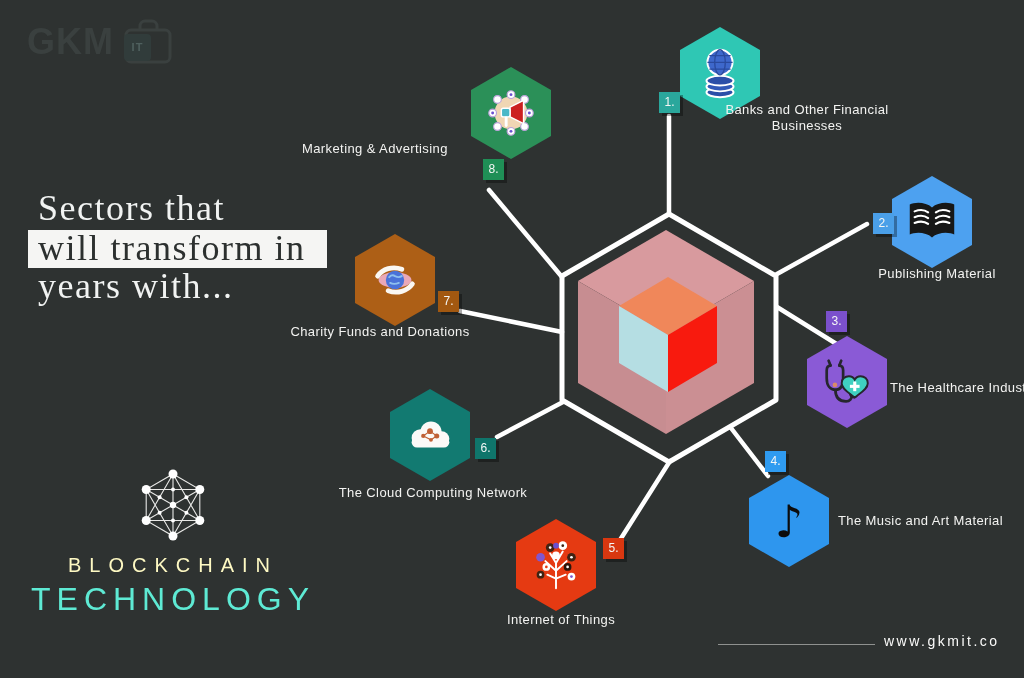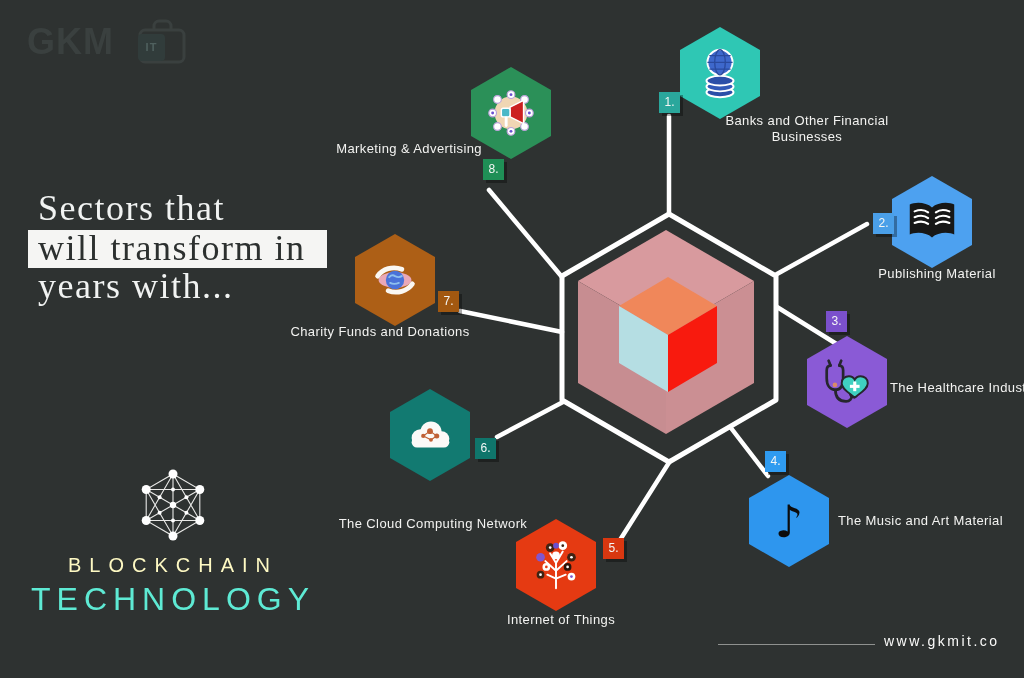--- a/index.html
+++ b/index.html
@@ -3,21 +3,21 @@
 <meta charset="utf-8">
 <style>
   html,body{margin:0;padding:0;}
   body{font-family:"Liberation Sans",sans-serif;}
   .stage{position:relative;width:1024px;height:678px;background:#2e3231;overflow:hidden;}
 
   
   .wires{position:absolute;left:0;top:0;z-index:1;}
 
   
-  .gkm{position:absolute;left:27px;top:18px;display:flex;align-items:center;gap:20px;z-index:3;}
+  .gkm{position:absolute;left:27px;top:18px;display:flex;align-items:center;gap:6px;z-index:3;}
   .gkm-text{font-size:36px;font-weight:bold;letter-spacing:1px;color:#3a403f;line-height:46px;}
 
   
   .headline{position:absolute;left:28px;top:190px;z-index:3;font-size:36px;letter-spacing:1.5px;color:#f1f3f2;font-family:Liberation Serif, serif;}
   .hl-plain{margin-left:10px;height:37px;line-height:37px;}
   .hl-row{height:41px;}
   .hl-box{display:inline-block;background:#f5f5f3;color:#2c302f;padding:4px 22px 6px 10px;line-height:28px;}
 
   
   .brand{position:absolute;left:27px;top:468px;width:292px;text-align:center;z-index:3;}
@@ -31,21 +31,21 @@
 
   
   .badge{position:absolute;width:21px;height:21px;z-index:4;text-align:center;
          box-shadow:3px 3px 0 rgba(0,0,0,0.33);}
   .badge span{font-size:12px;color:#f4f6f5;line-height:21px;}
 
   
   .label{position:absolute;z-index:3;font-size:13px;color:#f3f3f1;letter-spacing:0.4px;line-height:16px;}
   .label.center{transform:translateX(-50%);text-align:center;}
   .label.nowrap{white-space:nowrap;}
-  .label.right{text-align:right;}
+  .label.right{}
 
   
   .footer-line{position:absolute;left:718px;top:644px;width:157px;height:1px;background:#8f918f;z-index:3;}
   .footer-url{position:absolute;left:884px;top:633px;z-index:3;font-size:14px;font-weight:normal;
               letter-spacing:2.5px;color:#fbfbfa;white-space:nowrap;}
 </style>
 </head>
 <body>
 
 <div class="stage">
@@ -269,25 +269,25 @@
 
   <div class="badge" style="left: 659px; top: 92px; background-color: rgb(42, 167, 156);"><span>1.</span></div>
   <div class="badge" style="left: 873px; top: 213px; background-color: rgb(74, 159, 232);"><span>2.</span></div>
   <div class="badge" style="left: 826px; top: 311px; background-color: rgb(123, 80, 204);"><span>3.</span></div>
   <div class="badge" style="left: 765px; top: 451px; background-color: rgb(47, 155, 240);"><span>4.</span></div>
   <div class="badge" style="left: 603px; top: 538px; background-color: rgb(217, 55, 16);"><span>5.</span></div>
   <div class="badge" style="left: 475px; top: 438px; background-color: rgb(15, 117, 107);"><span>6.</span></div>
   <div class="badge" style="left: 438px; top: 291px; background-color: rgb(162, 88, 16);"><span>7.</span></div>
   <div class="badge" style="left: 483px; top: 159px; background-color: rgb(31, 143, 86);"><span>8.</span></div>
 
-  <div class="label center" style="left:807px;top:113px;width:170px">Banks and Other Financial Businesses</div>
+  <div class="label center" style="left:807px;top:102px;width:170px">Banks and Other Financial Businesses</div>
   <div class="label center nowrap" style="left:937px;top:266px">Publishing Material</div>
   <div class="label nowrap" style="left:890px;top:380px">The Healthcare Industry</div>
   <div class="label nowrap" style="left:838px;top:513px">The Music and Art Material</div>
   <div class="label center nowrap" style="left:561px;top:612px">Internet of Things</div>
-  <div class="label center nowrap" style="left:433px;top:516px">The Cloud Computing Network</div>
+  <div class="label center nowrap" style="left:433px;top:485px">The Cloud Computing Network</div>
   <div class="label center nowrap" style="left:380px;top:324px">Charity Funds and Donations</div>
   <div class="label right nowrap" style="left:302px;top:141px;width:180px">Marketing &amp; Advertising</div>
 
   <div class="footer-line"></div>
   <div class="footer-url">www.gkmit.co</div>
 
 </div>
 
 </body></html>

